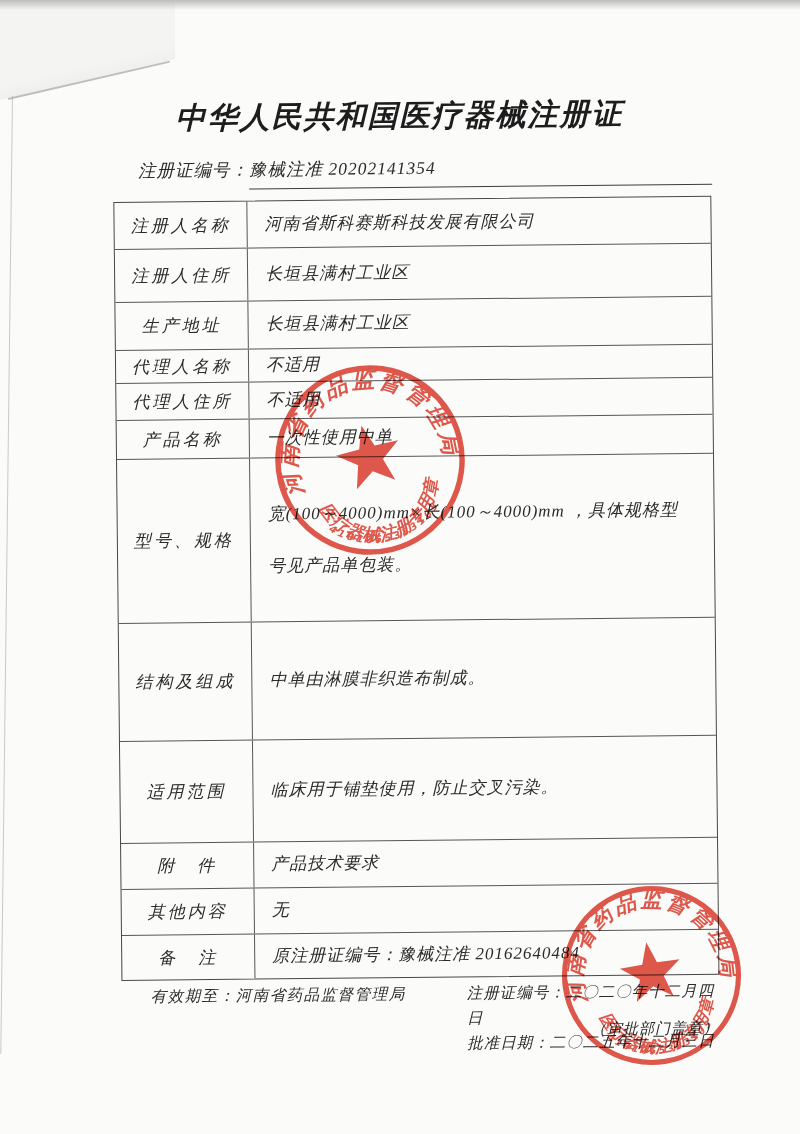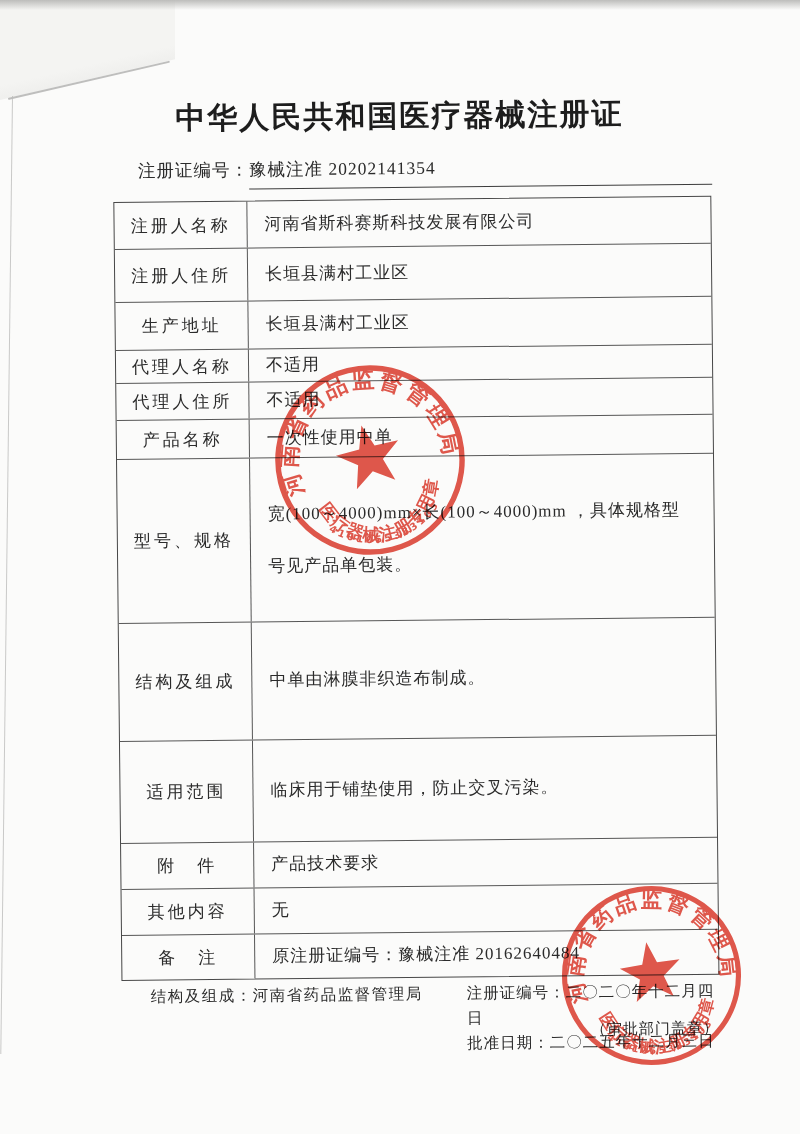--- a/index.html
+++ b/index.html
@@ -5,21 +5,21 @@
   html,body{margin:0;padding:0;}
   body{
     width:800px;height:1134px;
     background:#cfcfcd;
     font-family:"Liberation Serif","DejaVu Serif",serif;
     color:#2b2b2b;
     overflow:hidden;
   }
   .scan{
     position:relative;width:800px;height:1134px;
-    background:#fbfbfa;overflow:hidden;
+    background:#fbfbfa;overflow:hidden;font-style:italic;
   }
   
   .scan-top-strip{
     position:absolute;left:0;top:0;width:800px;height:10px;
     background:linear-gradient(#bdbdbb,rgba(255,255,255,0));
     pointer-events:none;
   }
   .fold-line{
     position:absolute;left:8px;top:98px;width:166px;height:2px;
     background:#b3b3b1;transform:rotate(-13deg);transform-origin:left center;
@@ -164,21 +164,21 @@
         <div class="cell-label">其他内容</div>
         <div class="cell-value">无</div>
       </div>
       <div class="trow">
         <div class="cell-label">备　注</div>
         <div class="cell-value">原注册证编号：豫械注准 20162640484</div>
       </div>
     </div>
 
     <div class="footer-left">
-      <span>结构及组成：</span><span>河南省药品监督管理局</span>
+      <span>有效期至：</span><span>河南省药品监督管理局</span>
     </div>
 
     <div class="footer-right">
       <div>
         <span>注册证编号：</span><span>二〇二〇年十二月四日</span>
       </div>
       <div>
         <span>批准日期：</span><span>二〇二五年十二月三日</span>
       </div>
     </div>

